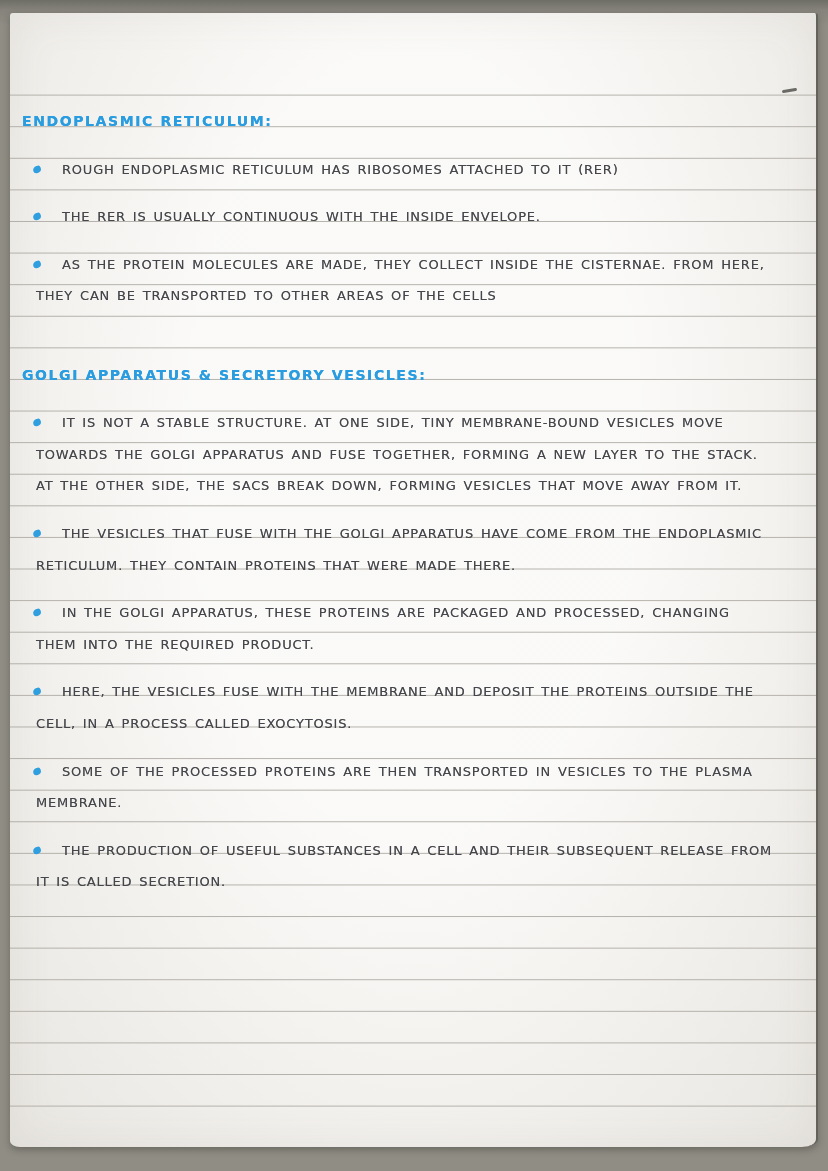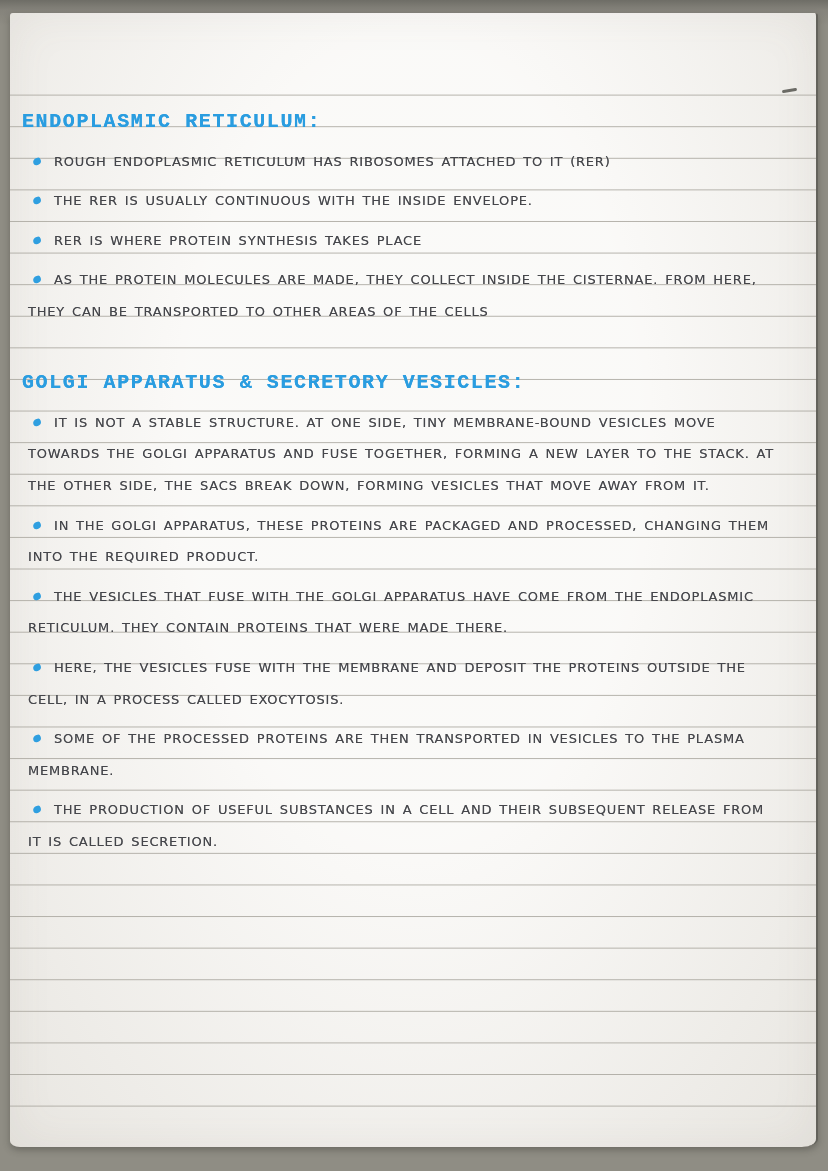--- a/index.html
+++ b/index.html
@@ -41,37 +41,36 @@
     position:absolute;left:772px;top:76px;width:15px;height:3px;
     background:#4a4a44;border-radius:2px;transform:rotate(-9deg);opacity:.8;
   }
   .content{
     position:absolute;left:10px;right:26px;top:0;
     color:var(--ink,#45464b);
   }
   .heading{
     margin:0 0 0 2px;
     height:31.6px;line-height:31.6px;
-    font-size:20px;font-weight:bold;letter-spacing:1.6px;
+    font-size:14px;font-weight:bold;letter-spacing:1.6px;
     color:var(--heading-blue,#2a9de0);
     white-space:nowrap;
     text-shadow:0 0 .6px var(--heading-blue,#2a9de0);
-    font-family:Liberation Mono, monospace;
   }
   .heading.first{margin-top:93px;}
   .section-gap{height:31.6px;}
   .bullet{position:relative;}
   .dot{
     position:absolute;left:13px;top:12px;width:8px;height:7px;
     background:var(--bullet-blue,#2f9fe0);
     border-radius:60% 40% 55% 45%;
     transform:rotate(-18deg);
   }
   .note-line{
-    margin:8px;
+    margin:16px;
     text-indent:26px;
     font-size:13px;line-height:31.6px;letter-spacing:.8px;word-spacing:2px;
     text-shadow:0 0 .5px rgba(69,70,75,.65);
   }
 </style>
 </head>
 <body>
 
 <div class="desk">
   <div class="paper">
@@ -85,42 +84,38 @@
       <div class="bullet">
         <span class="dot"></span>
         <p class="note-line">ROUGH ENDOPLASMIC RETICULUM HAS RIBOSOMES ATTACHED TO IT (RER)</p>
       </div>
       <div class="bullet">
         <span class="dot"></span>
         <p class="note-line">THE RER IS USUALLY CONTINUOUS WITH THE INSIDE ENVELOPE.</p>
       </div>
       <div class="bullet">
         <span class="dot"></span>
-        <p class="note-line">RER IS WHERE PROTEIN SYNTHESIS TAKES PLACE</p>
-      </div>
-      <div class="bullet">
-        <span class="dot"></span>
         <p class="note-line">AS THE PROTEIN MOLECULES ARE MADE, THEY COLLECT INSIDE THE CISTERNAE. FROM HERE, THEY CAN BE TRANSPORTED TO OTHER AREAS OF THE CELLS</p>
       </div>
 
       <div class="section-gap"></div>
 
       <h2 class="heading">GOLGI APPARATUS &amp; SECRETORY VESICLES:</h2>
 
       <div class="bullet">
         <span class="dot"></span>
         <p class="note-line">IT IS NOT A STABLE STRUCTURE. AT ONE SIDE, TINY MEMBRANE-BOUND VESICLES MOVE TOWARDS THE GOLGI APPARATUS AND FUSE TOGETHER, FORMING A NEW LAYER TO THE STACK. AT THE OTHER SIDE, THE SACS BREAK DOWN, FORMING VESICLES THAT MOVE AWAY FROM IT.</p>
       </div>
       <div class="bullet">
         <span class="dot"></span>
-        <p class="note-line">IN THE GOLGI APPARATUS, THESE PROTEINS ARE PACKAGED AND PROCESSED, CHANGING THEM INTO THE REQUIRED PRODUCT.</p>
+        <p class="note-line">THE VESICLES THAT FUSE WITH THE GOLGI APPARATUS HAVE COME FROM THE ENDOPLASMIC RETICULUM. THEY CONTAIN PROTEINS THAT WERE MADE THERE.</p>
       </div>
       <div class="bullet">
         <span class="dot"></span>
-        <p class="note-line">THE VESICLES THAT FUSE WITH THE GOLGI APPARATUS HAVE COME FROM THE ENDOPLASMIC RETICULUM. THEY CONTAIN PROTEINS THAT WERE MADE THERE.</p>
+        <p class="note-line">IN THE GOLGI APPARATUS, THESE PROTEINS ARE PACKAGED AND PROCESSED, CHANGING THEM INTO THE REQUIRED PRODUCT.</p>
       </div>
       <div class="bullet">
         <span class="dot"></span>
         <p class="note-line">HERE, THE VESICLES FUSE WITH THE MEMBRANE AND DEPOSIT THE PROTEINS OUTSIDE THE CELL, IN A PROCESS CALLED EXOCYTOSIS.</p>
       </div>
       <div class="bullet">
         <span class="dot"></span>
         <p class="note-line">SOME OF THE PROCESSED PROTEINS ARE THEN TRANSPORTED IN VESICLES TO THE PLASMA MEMBRANE.</p>
       </div>
       <div class="bullet">

